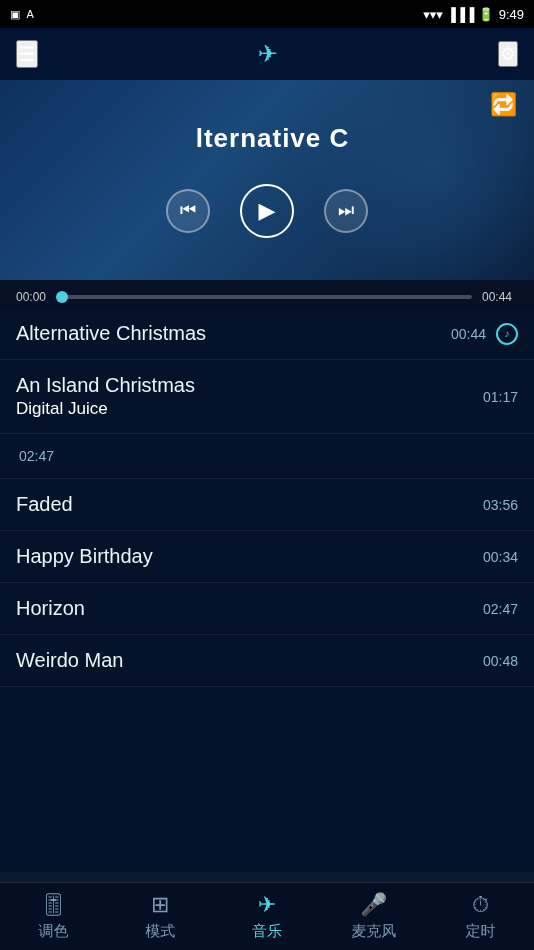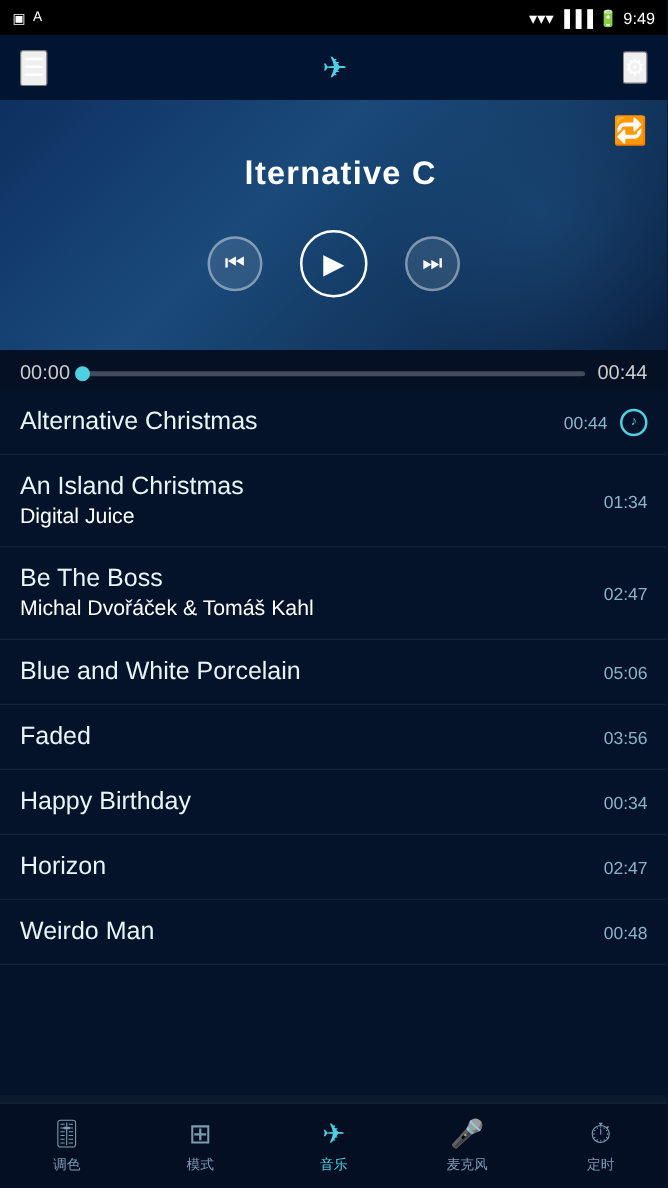--- a/index.html
+++ b/index.html
@@ -113,21 +113,21 @@
     }
 
     
     .progress-bar-area {
       padding: 10px 16px 4px;
       display: flex;
       align-items: center;
       gap: 10px;
       background: rgba(5,15,35,0.85);
     }
-    .time-label { font-size: 16px; color: #ccc; min-width: 36px; }
+    .time-label { font-size: 12px; color: #ccc; min-width: 36px; }
     .progress-track {
       flex: 1;
       height: 4px;
       background: rgba(255,255,255,0.25);
       border-radius: 2px;
       position: relative;
     }
     .progress-fill {
       height: 100%;
       background: #4dd0e1;
@@ -192,21 +192,21 @@
     .nav-item {
       display: flex;
       flex-direction: column;
       align-items: center;
       gap: 4px;
       cursor: pointer;
       flex: 1;
     }
     .nav-icon { font-size: 22px; color: #7a9ab0; }
     .nav-icon.active { color: #4dd0e1; }
-    .nav-label { font-size: 11px; color: #7a9ab0; }
+    .nav-label { font-size: 15px; color: #7a9ab0; }
     .nav-label.active { color: #4dd0e1; }
   </style>
 </head>
 <body>
 
 <div class="status-bar">
   <div class="status-left">
     <span style="font-size:11px;">▣</span>
     <span style="font-size:11px;">A</span>
   </div>
@@ -254,38 +254,26 @@
         <span class="song-duration">00:44</span>
         <div class="song-active-icon">♪</div>
       </div>
     </div>
     <div class="song-item">
       <div class="song-info">
         <span class="song-title">An Island Christmas</span>
         <span class="song-artist">Digital Juice</span>
       </div>
       <div class="song-right">
-        <span class="song-duration">01:34</span>
-      </div>
-    </div>
-    <div class="song-item">
-      <div class="song-info">
-        <span class="song-title">Be The Boss</span>
-        <span class="song-artist">Michal Dvořáček &amp; Tomáš Kahl</span>
-      </div>
+        <span class="song-duration">01:17</span>
+      </div>
+    </div>
+    <div class="song-item">
       <div class="song-right">
         <span class="song-duration">02:47</span>
-      </div>
-    </div>
-    <div class="song-item">
-      <div class="song-info">
-        <span class="song-title">Blue and White Porcelain</span>
-      </div>
-      <div class="song-right">
-        <span class="song-duration">05:06</span>
       </div>
     </div>
     <div class="song-item">
       <div class="song-info">
         <span class="song-title">Faded</span>
       </div>
       <div class="song-right">
         <span class="song-duration">03:56</span>
       </div>
     </div>

